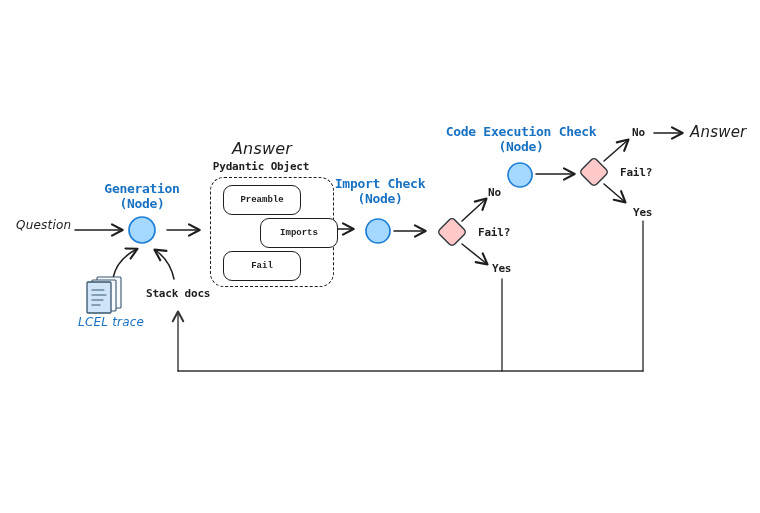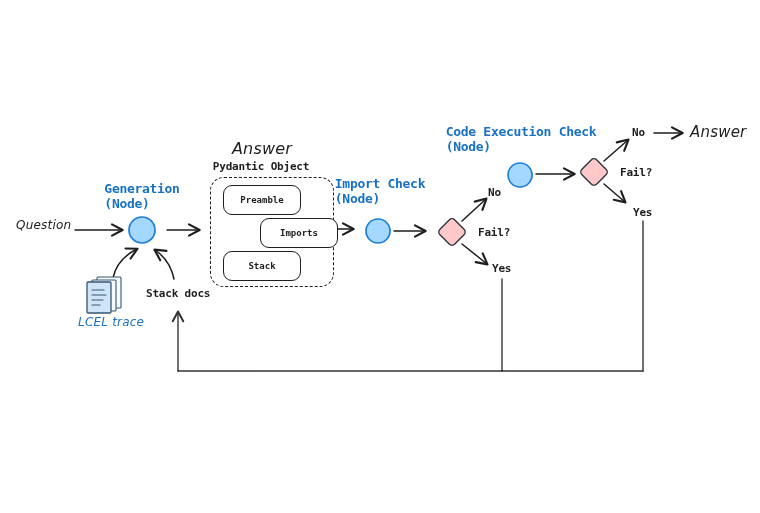--- a/index.html
+++ b/index.html
@@ -11,23 +11,23 @@
   .ln{stroke:var(--ink);stroke-width:1.5;fill:none;stroke-linecap:round;stroke-linejoin:round;}
   .loop{stroke:var(--ink);stroke-width:1.4;fill:none;stroke-linecap:round;opacity:.9;}
   .node-circle{fill:var(--circle-fill);stroke:var(--circle-stroke);stroke-width:1.7;}
   .diamond{fill:var(--diamond-fill);stroke:var(--diamond-stroke);stroke-width:1.5;}
   .doc-page{fill:#f7fbff;stroke:var(--doc-stroke);stroke-width:1.1;}
   .doc-front{fill:var(--doc-fill);stroke:var(--doc-stroke);stroke-width:1.3;}
   .doc-line{stroke:var(--doc-stroke);stroke-width:1.2;stroke-linecap:round;}
   .lbl{position:absolute;white-space:nowrap;}
   .hand{font-family:"DejaVu Sans","Liberation Sans",cursive,sans-serif;font-style:italic;font-weight:400;letter-spacing:.2px;}
   .mono-sm{font-size:11px;font-weight:700;letter-spacing:-.2px;}
-  .node-title{color:var(--blue);font-size:13px;font-weight:700;letter-spacing:-.3px;line-height:15px;transform:translateX(-50%);}
+  .node-title{color:var(--blue);font-size:13px;font-weight:700;letter-spacing:-.3px;line-height:15px;text-align:center;transform:translateX(-50%);}
   .centered{transform:translateX(-50%);text-align:center;}
-  .box-wrap{position:absolute;left:210px;top:177px;width:124px;height:110px;border:1.6px dashed var(--ink);border-radius:14px;box-sizing:border-box;}
+  .box-wrap{position:absolute;left:210px;top:177px;width:124px;height:110px;border:1.6px dashed var(--ink);border-radius:14px;box-sizing:border-box;font-family:Liberation Mono, monospace;}
   .field-box{position:absolute;left:12px;width:78px;height:30px;border:1.4px solid var(--ink);border-radius:9px;box-sizing:border-box;
     display:flex;align-items:center;justify-content:center;font-size:9px;font-weight:700;background:#fff;}
 </style>
 </head>
 <body>
 
 <div class="canvas">
 
   <svg class="layer">
     <defs>
@@ -74,21 +74,21 @@
       <path class="doc-line" d="M92,290 H104"></path>
       <path class="doc-line" d="M92,295 H106"></path>
       <path class="doc-line" d="M92,300 H103"></path>
       <path class="doc-line" d="M92,305 H100"></path>
     </g>
   </svg>
 
   <div class="box-wrap">
     <div class="field-box" style="top:7px;">Preamble</div>
     <div class="field-box" style="top:40px;margin-left:37px;">Imports</div>
-    <div class="field-box" style="top:73px;">Stack</div>
+    <div class="field-box" style="top:73px;">Fail</div>
   </div>
 
   <div class="lbl hand" style="left:16px;top:218px;font-size:12px;">Question</div>
 
   <div class="lbl node-title" style="left:142px;top:181px;">
     <div>Generation</div>
     <div>(Node)</div>
   </div>
 
   <div class="lbl hand centered" style="left:262px;top:139px;font-size:16px;">Answer</div>

